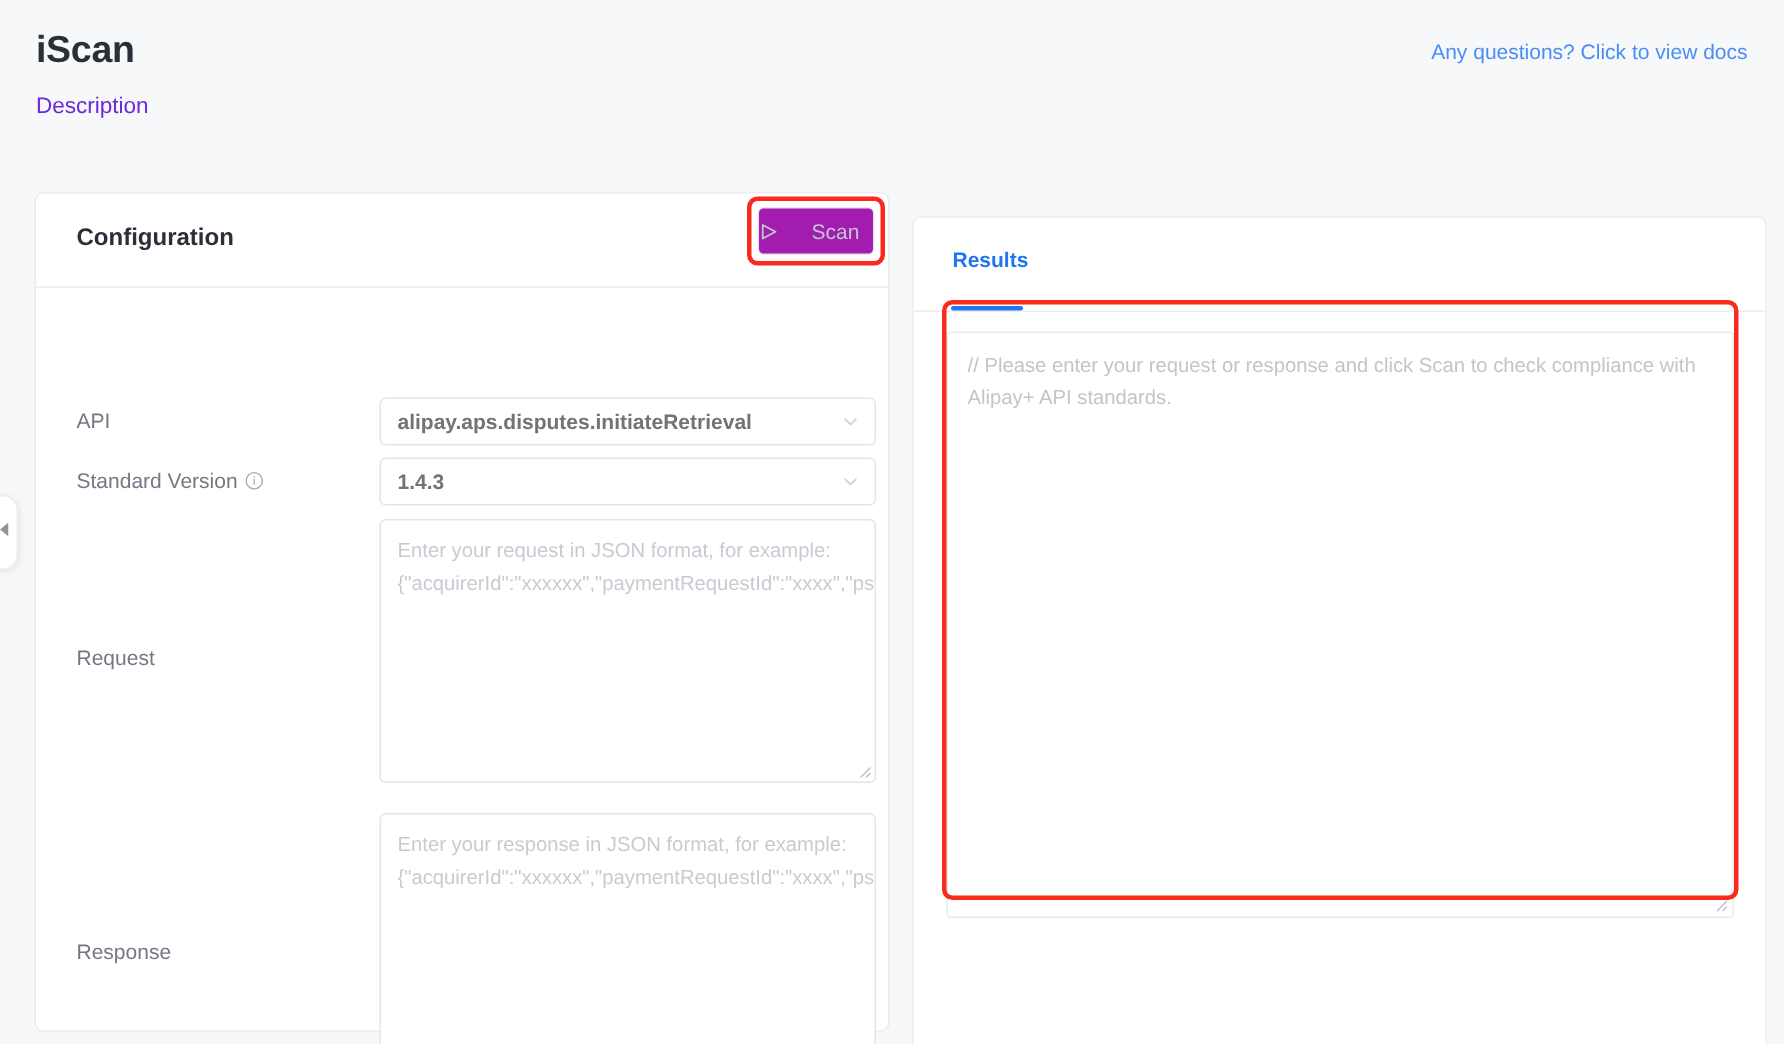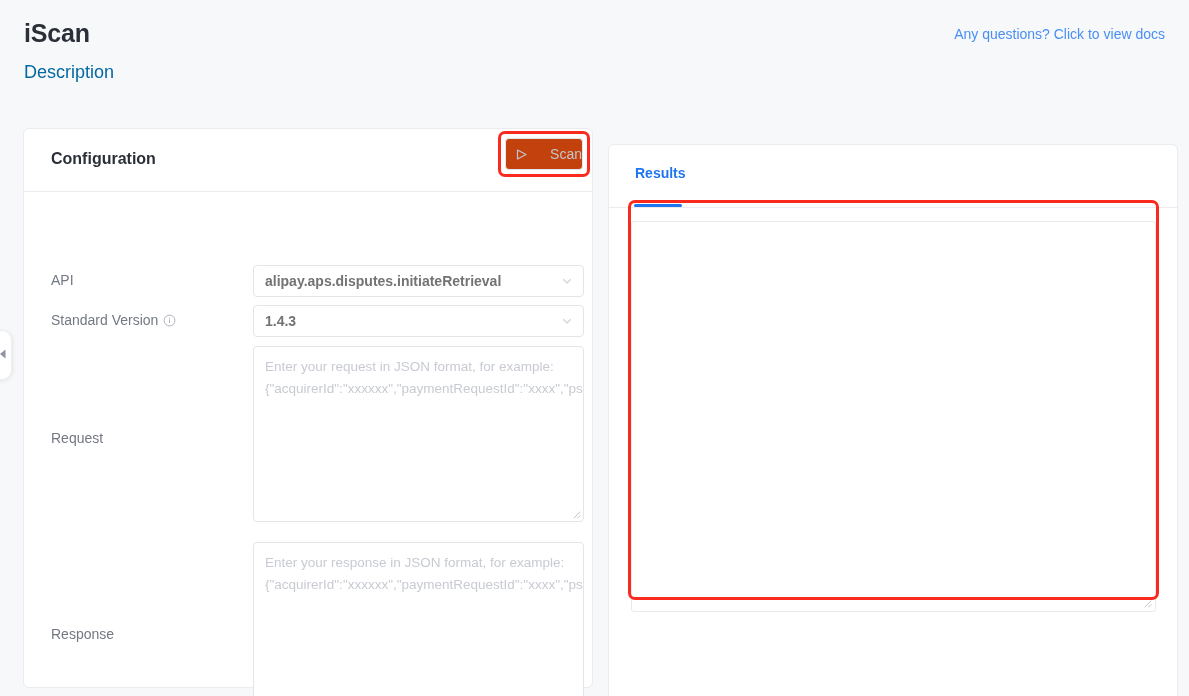--- a/index.html
+++ b/index.html
@@ -18,21 +18,21 @@
     font-size: 25px; font-weight: 700; color: #2b2f38;
     letter-spacing: -0.2px;
   }
   .docs-link {
     position: absolute; right: 24px; top: 26px;
     font-size: 14px; color: #4a8ef5; cursor: pointer;
     text-decoration: none; white-space: nowrap;
   }
   .desc-label {
     position: absolute; left: 24px; top: 62px;
-    font-size: 18px; color: #0369a1;
+    font-size: 15px; color: #6d28d9;
   }
   .desc-text {
     position: absolute; left: 24px; top: 84px;
     font-size: 14px; color: #3d424d;
   }
 
   
   .panel {
     position: absolute;
     background: #ffffff;
@@ -48,25 +48,25 @@
     border-bottom: 1px solid #ececf0;
   }
   .panel-title {
     position: absolute; left: 27px; top: 21px;
     font-size: 16px; font-weight: 700; color: #2b2f38;
   }
 
   
   .scan-wrap { position: absolute; left: 481px; top: 9px; }
   .scan-btn {
-    display: flex; align-items: center; justify-content: flex-end;
+    display: flex; align-items: center; justify-content: flex-start;
     gap: 22px;
     width: 78px; height: 32px;
     border: 1px solid #e4e6eb; border-radius: 4px;
-    background: #c2410c; color: #c3c6cd;
+    background: #a21caf; color: #c3c6cd;
     font-size: 14px; cursor: not-allowed;
   }
   .scan-btn svg { display: block; }
   .hl-red {
     position: absolute;
     border: 3px solid #fa2a1f;
     border-radius: 7px;
     pointer-events: none;
   }
   .hl-scan { left: 474px; top: 2px; width: 92px; height: 46px; }
@@ -245,20 +245,21 @@
     </div>
   </div>
 
   <div class="panel panel-right">
     <div class="tabs">
       <div class="tab">Results</div>
       <div class="tab-underline"></div>
     </div>
 
     <div class="result-area">
+      <span>// Please enter your request or response and click Scan to check compliance with Alipay+ API standards.</span>
       <span class="resize-grip" style="right:3px; bottom:3px;">
         <svg width="12" height="12" viewBox="0 0 12 12">
           <path d="M11 5 L5 11 M11 8.6 L8.6 11" stroke="#b9bcc3" stroke-width="0.9" stroke-linecap="round"></path>
         </svg>
       </span>
     </div>
   </div>
 
   <div class="hl-red hl-results"></div>
 

